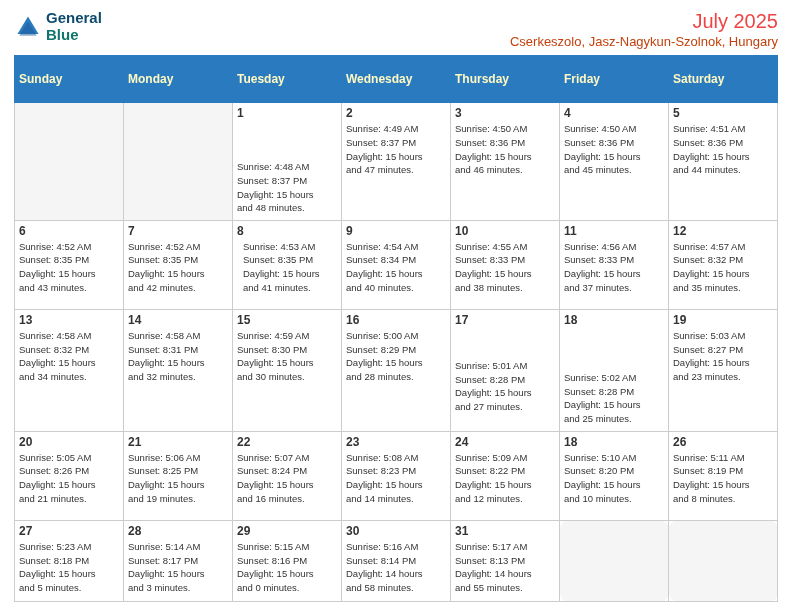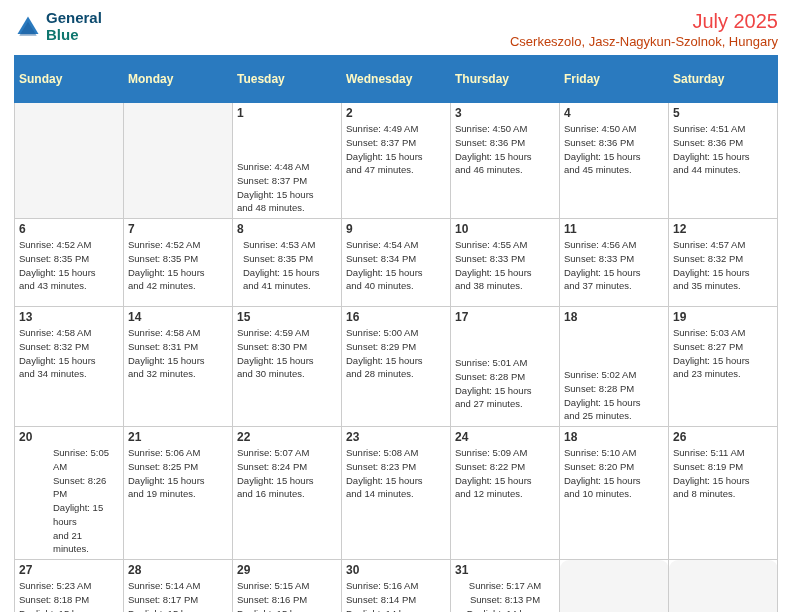--- a/index.html
+++ b/index.html
@@ -271,21 +271,21 @@
             <span class="day-number">19</span>
             <div class="day-info" style="white-space: pre-line;">Sunrise: 5:03 AM
 Sunset: 8:27 PM
 Daylight: 15 hours
 and 23 minutes.</div>
           </td>
         </tr>
         <tr>
           <td>
             <span class="day-number">20</span>
-            <div class="day-info" style="white-space: pre-line; margin-left: 34px;">Sunrise: 5:05 AM
+            <div class="day-info" style="white-space: pre-line;">Sunrise: 5:05 AM
 Sunset: 8:26 PM
 Daylight: 15 hours
 and 21 minutes.</div>
           </td>
           <td>
             <span class="day-number">21</span>
             <div class="day-info" style="white-space: pre-line;">Sunrise: 5:06 AM
 Sunset: 8:25 PM
 Daylight: 15 hours
 and 19 minutes.</div>
@@ -350,21 +350,21 @@
           </td>
           <td>
             <span class="day-number">30</span>
             <div class="day-info" style="white-space: pre-line;">Sunrise: 5:16 AM
 Sunset: 8:14 PM
 Daylight: 14 hours
 and 58 minutes.</div>
           </td>
           <td>
             <span class="day-number">31</span>
-            <div class="day-info" style="white-space: pre-line; text-align: center;">Sunrise: 5:17 AM
+            <div class="day-info" style="white-space: pre-line;">Sunrise: 5:17 AM
 Sunset: 8:13 PM
 Daylight: 14 hours
 and 55 minutes.</div>
           </td>
           <td class="empty"></td>
           <td class="empty"></td>
         </tr>
       </tbody>
   </table>
 </div>

